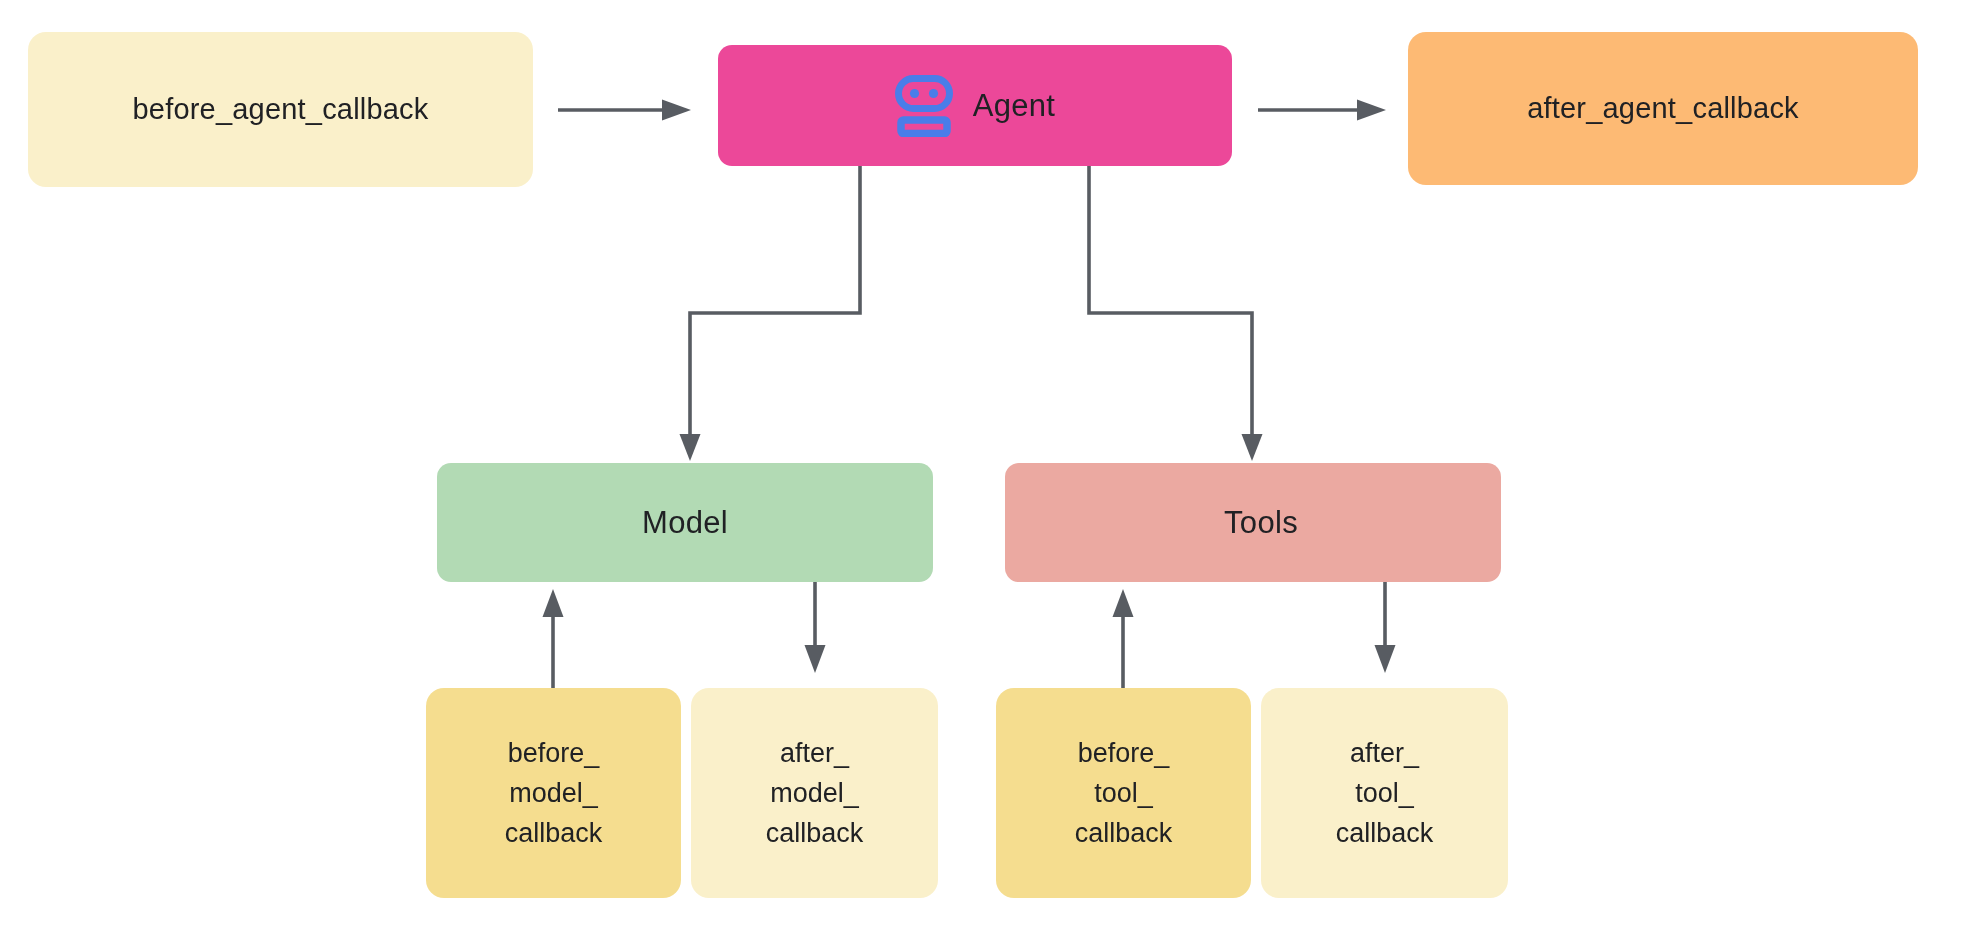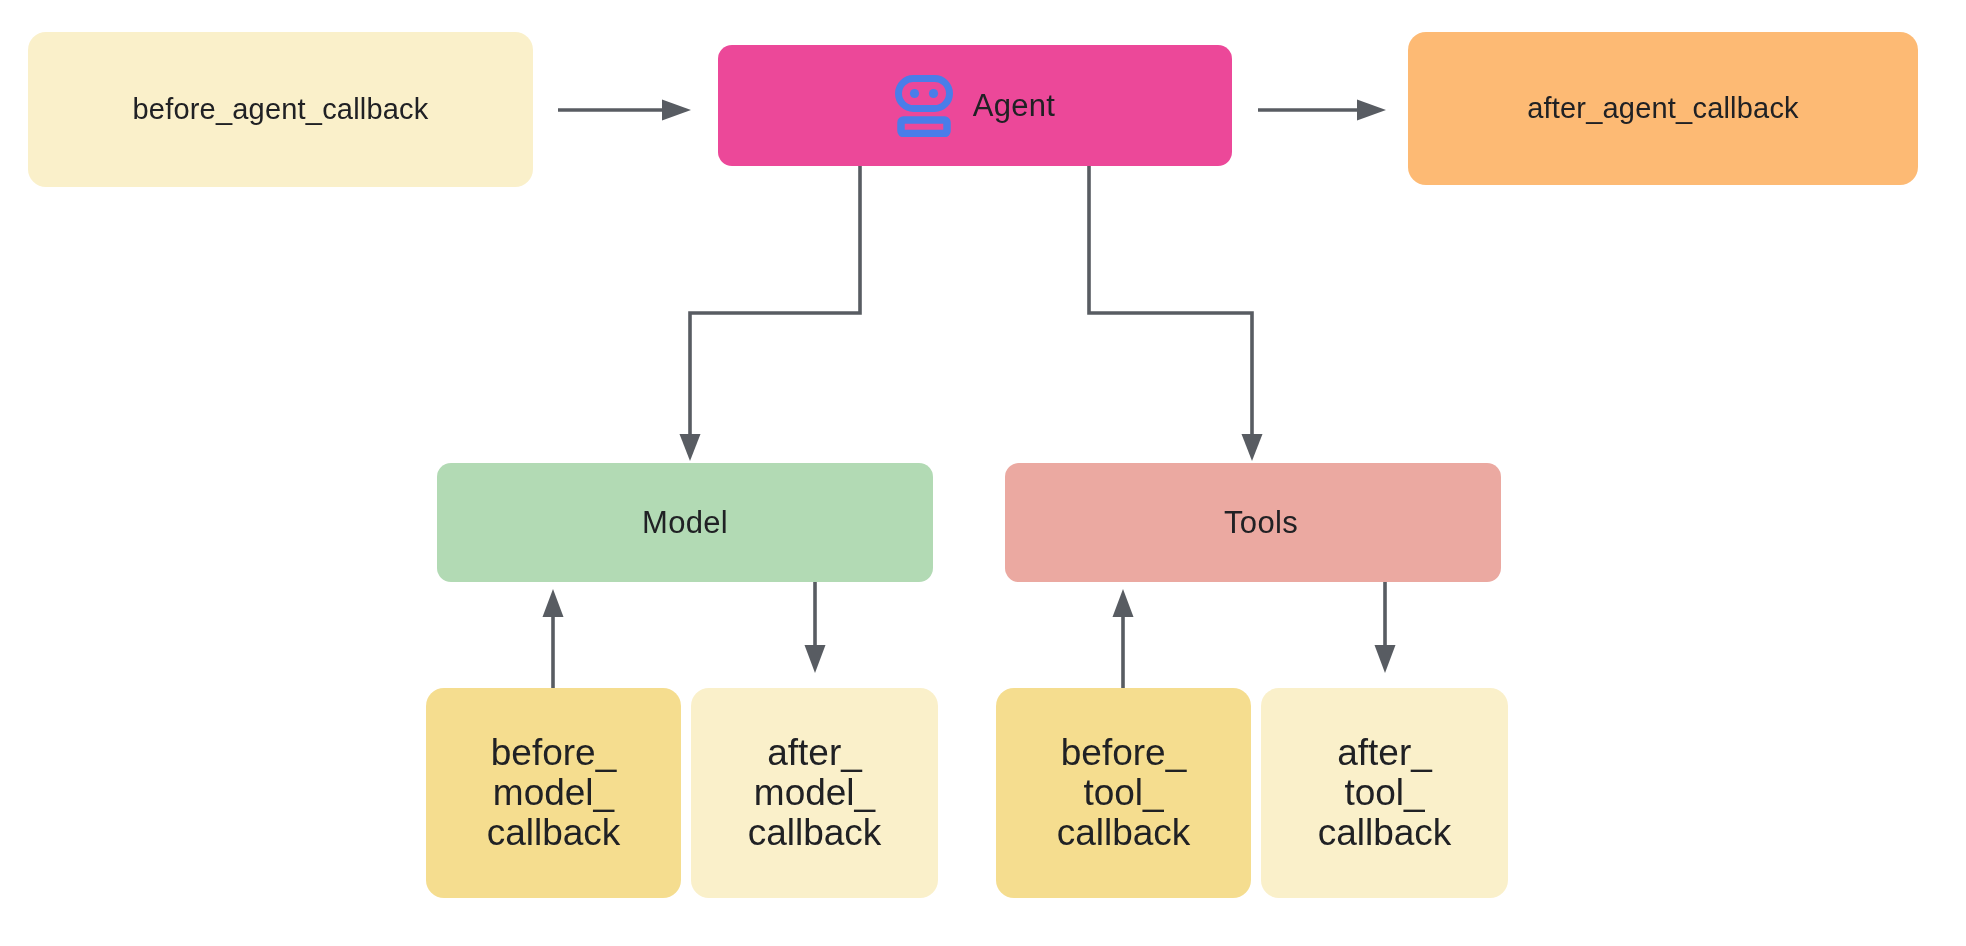--- a/index.html
+++ b/index.html
@@ -13,21 +13,21 @@
   .node{
     position:absolute;
     display:flex;align-items:center;justify-content:center;
     box-sizing:border-box;
     color:#202124;
   }
   .r18{border-radius:18px;}
   .r14{border-radius:14px;}
   .lbl{font-size:29px;letter-spacing:0.2px;}
   .title{font-size:31px;letter-spacing:0.3px;}
-  .lines{text-align:center;font-size:37px;line-height:40px;}
+  .lines{text-align:center;font-size:27px;line-height:40px;}
   .lines span{display:block;}
   
   .n-before-agent{left:28px;top:32px;width:505px;height:155px;}
   .n-agent{left:718px;top:45px;width:514px;height:121px;gap:20px;}
   .n-after-agent{left:1408px;top:32px;width:510px;height:153px;}
   .n-model{left:437px;top:463px;width:496px;height:119px;}
   .n-tools{left:1005px;top:463px;width:496px;height:119px;}
   .n-before-model{left:426px;top:688px;width:255px;height:210px;}
   .n-after-model{left:691px;top:688px;width:247px;height:210px;}
   .n-before-tool{left:996px;top:688px;width:255px;height:210px;}

